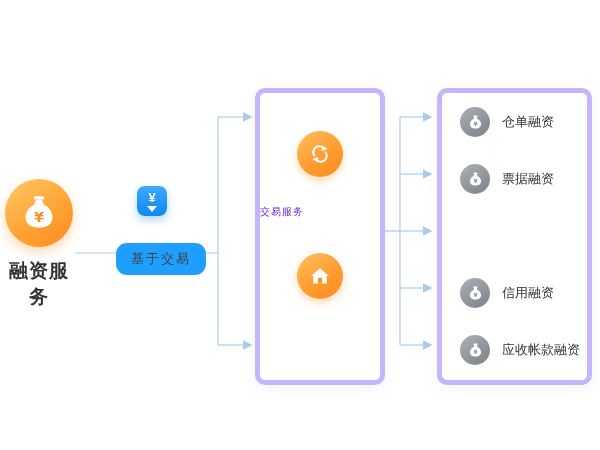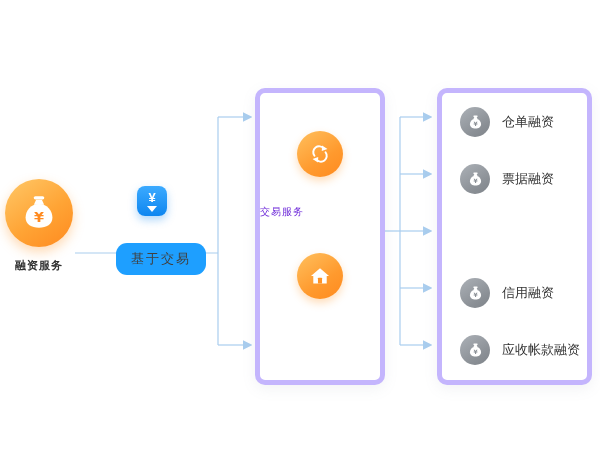--- a/index.html
+++ b/index.html
@@ -10,21 +10,21 @@
   
   .connectors{position:absolute;left:0;top:0;z-index:1;}
   
   .source{position:absolute;left:1px;top:179px;width:76px;text-align:center;z-index:2;}
   .source-circle{
     width:68px;height:68px;border-radius:50%;margin:0 auto;
     background:linear-gradient(145deg,#FFC868 0%,#FFA435 55%,#FF8A1F 100%);
     display:flex;align-items:center;justify-content:center;
     box-shadow:0 5px 12px rgba(255,150,40,.35);
   }
-  .source-label{margin-top:11px;font-size:11px;font-weight:bold;color:#333;letter-spacing:1px;}
+  .source-label{margin-top:11px;font-size:19px;font-weight:bold;color:#333;letter-spacing:1px;}
   
   .transfer-icon{
     position:absolute;left:137px;top:186px;width:30px;height:30px;border-radius:8px;z-index:2;
     background:linear-gradient(180deg,#3BAAFF 0%,#0E86F0 100%);
     display:flex;flex-direction:column;align-items:center;justify-content:center;
     box-shadow:0 4px 8px rgba(30,140,240,.35);
   }
   .transfer-yen{color:#fff;font-size:13px;font-weight:bold;line-height:13px;}
   .transfer-arrow{width:0;height:0;margin-top:2px;border-left:5px solid transparent;border-right:5px solid transparent;border-top:6px solid #fff;}
   .pill{

